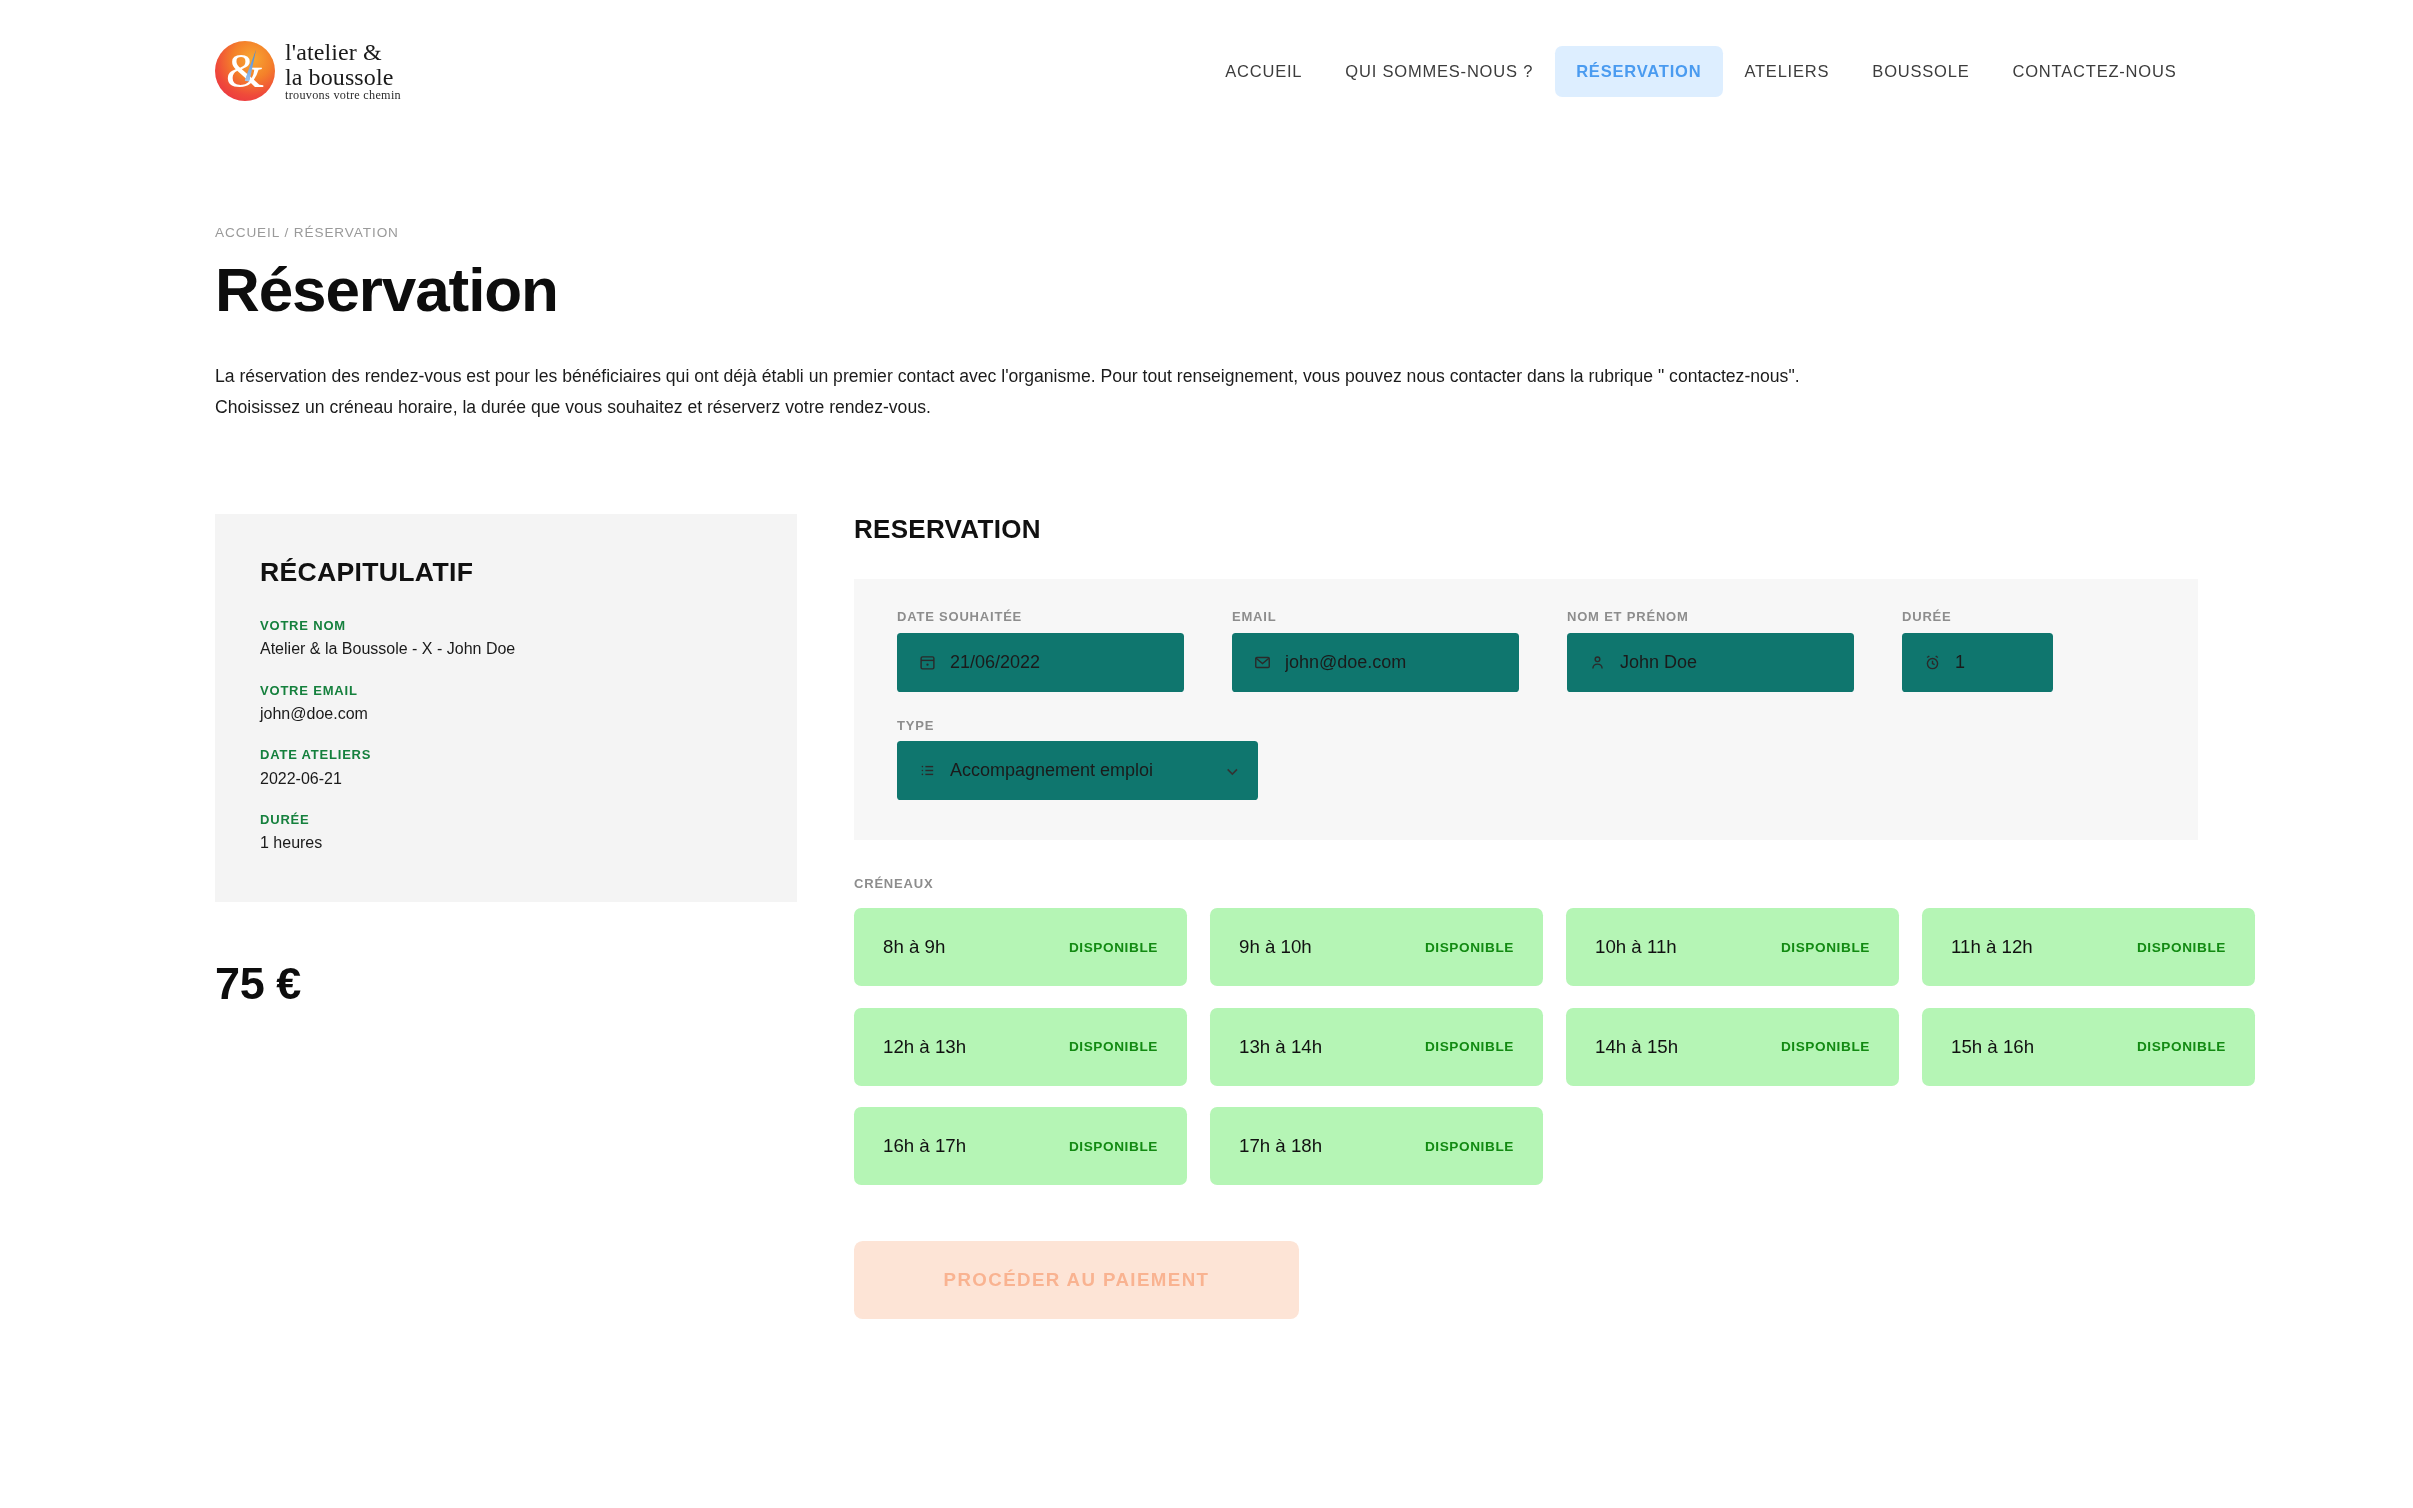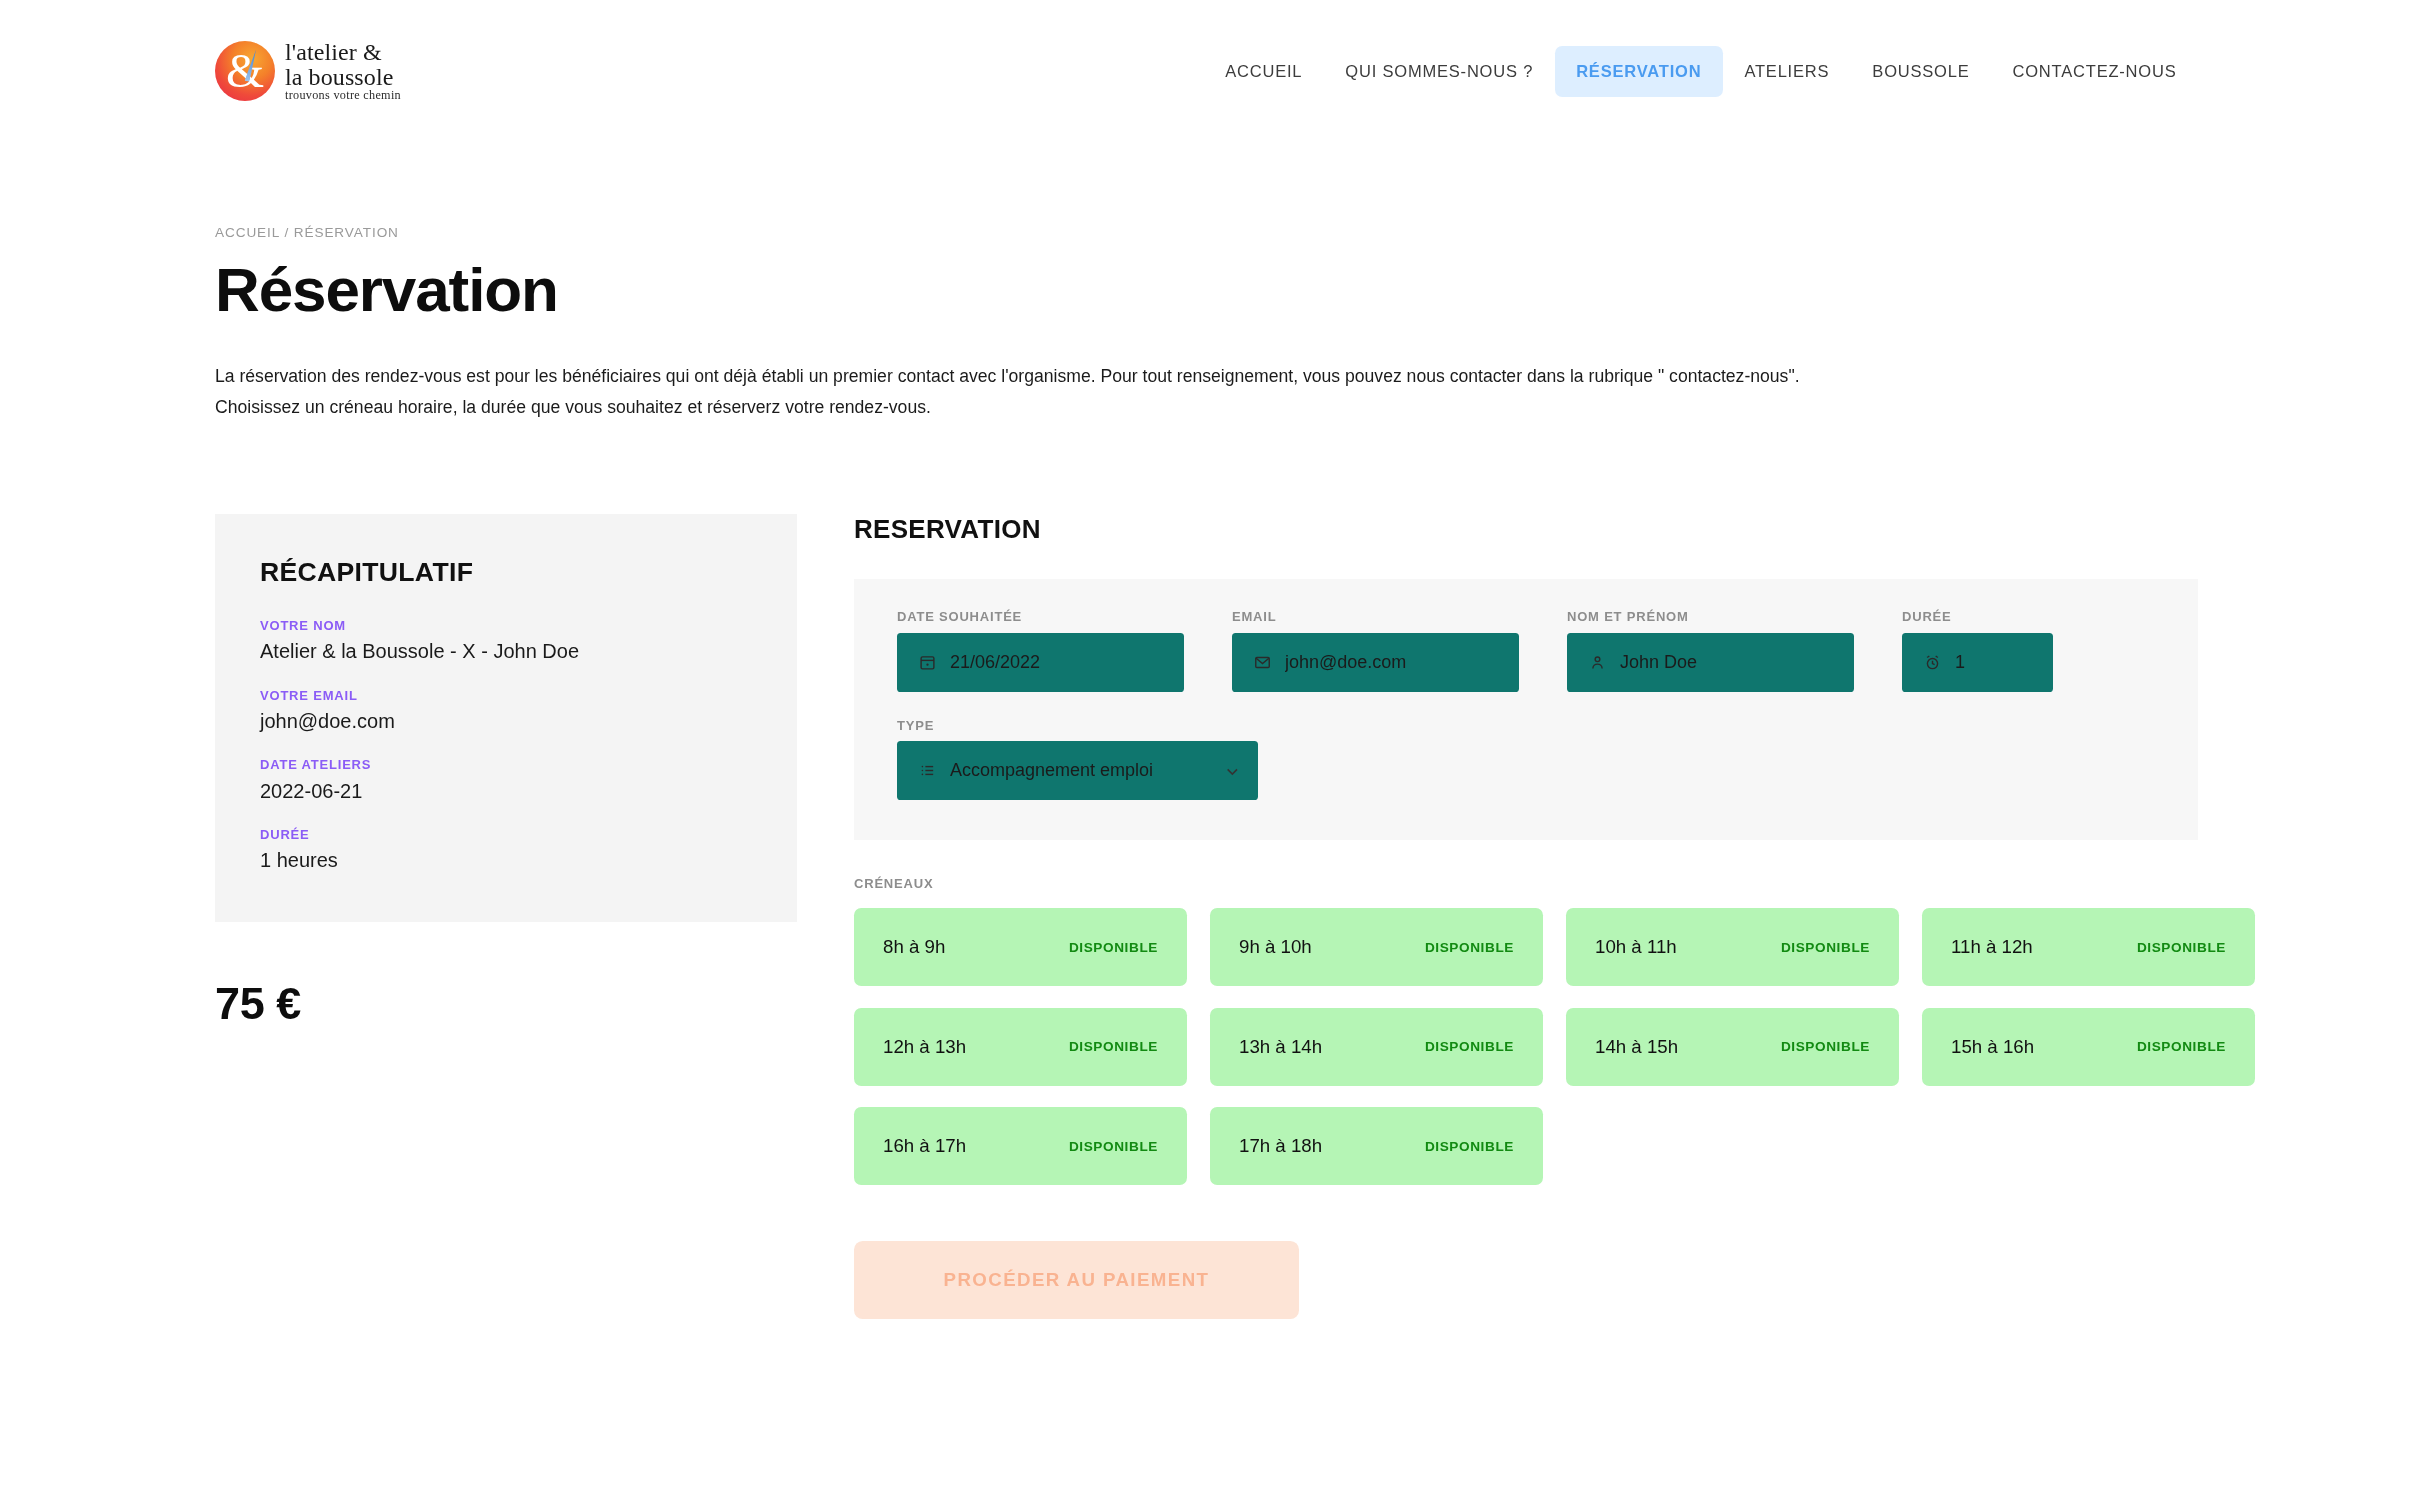--- a/index.html
+++ b/index.html
@@ -149,25 +149,25 @@
     letter-spacing: 0.3px;
     color: #111111;
     margin-bottom: 30px;
   }
   .summary-row { margin-bottom: 24.4px; }
   .summary-row:last-child { margin-bottom: 0; }
   .summary-label {
     font-size: 13px;
     font-weight: 700;
     letter-spacing: 0.8px;
-    color: #8b5cf6;
+    color: #15803d;
     margin-bottom: 7.2px;
   }
   .summary-value {
-    font-size: 20px;
+    font-size: 16px;
     color: #1a1a1a;
   }
   .price {
     font-size: 45px;
     font-weight: 700;
     color: #0d0d0d;
     margin-top: 56px;
     letter-spacing: -0.4px;
   }
 

